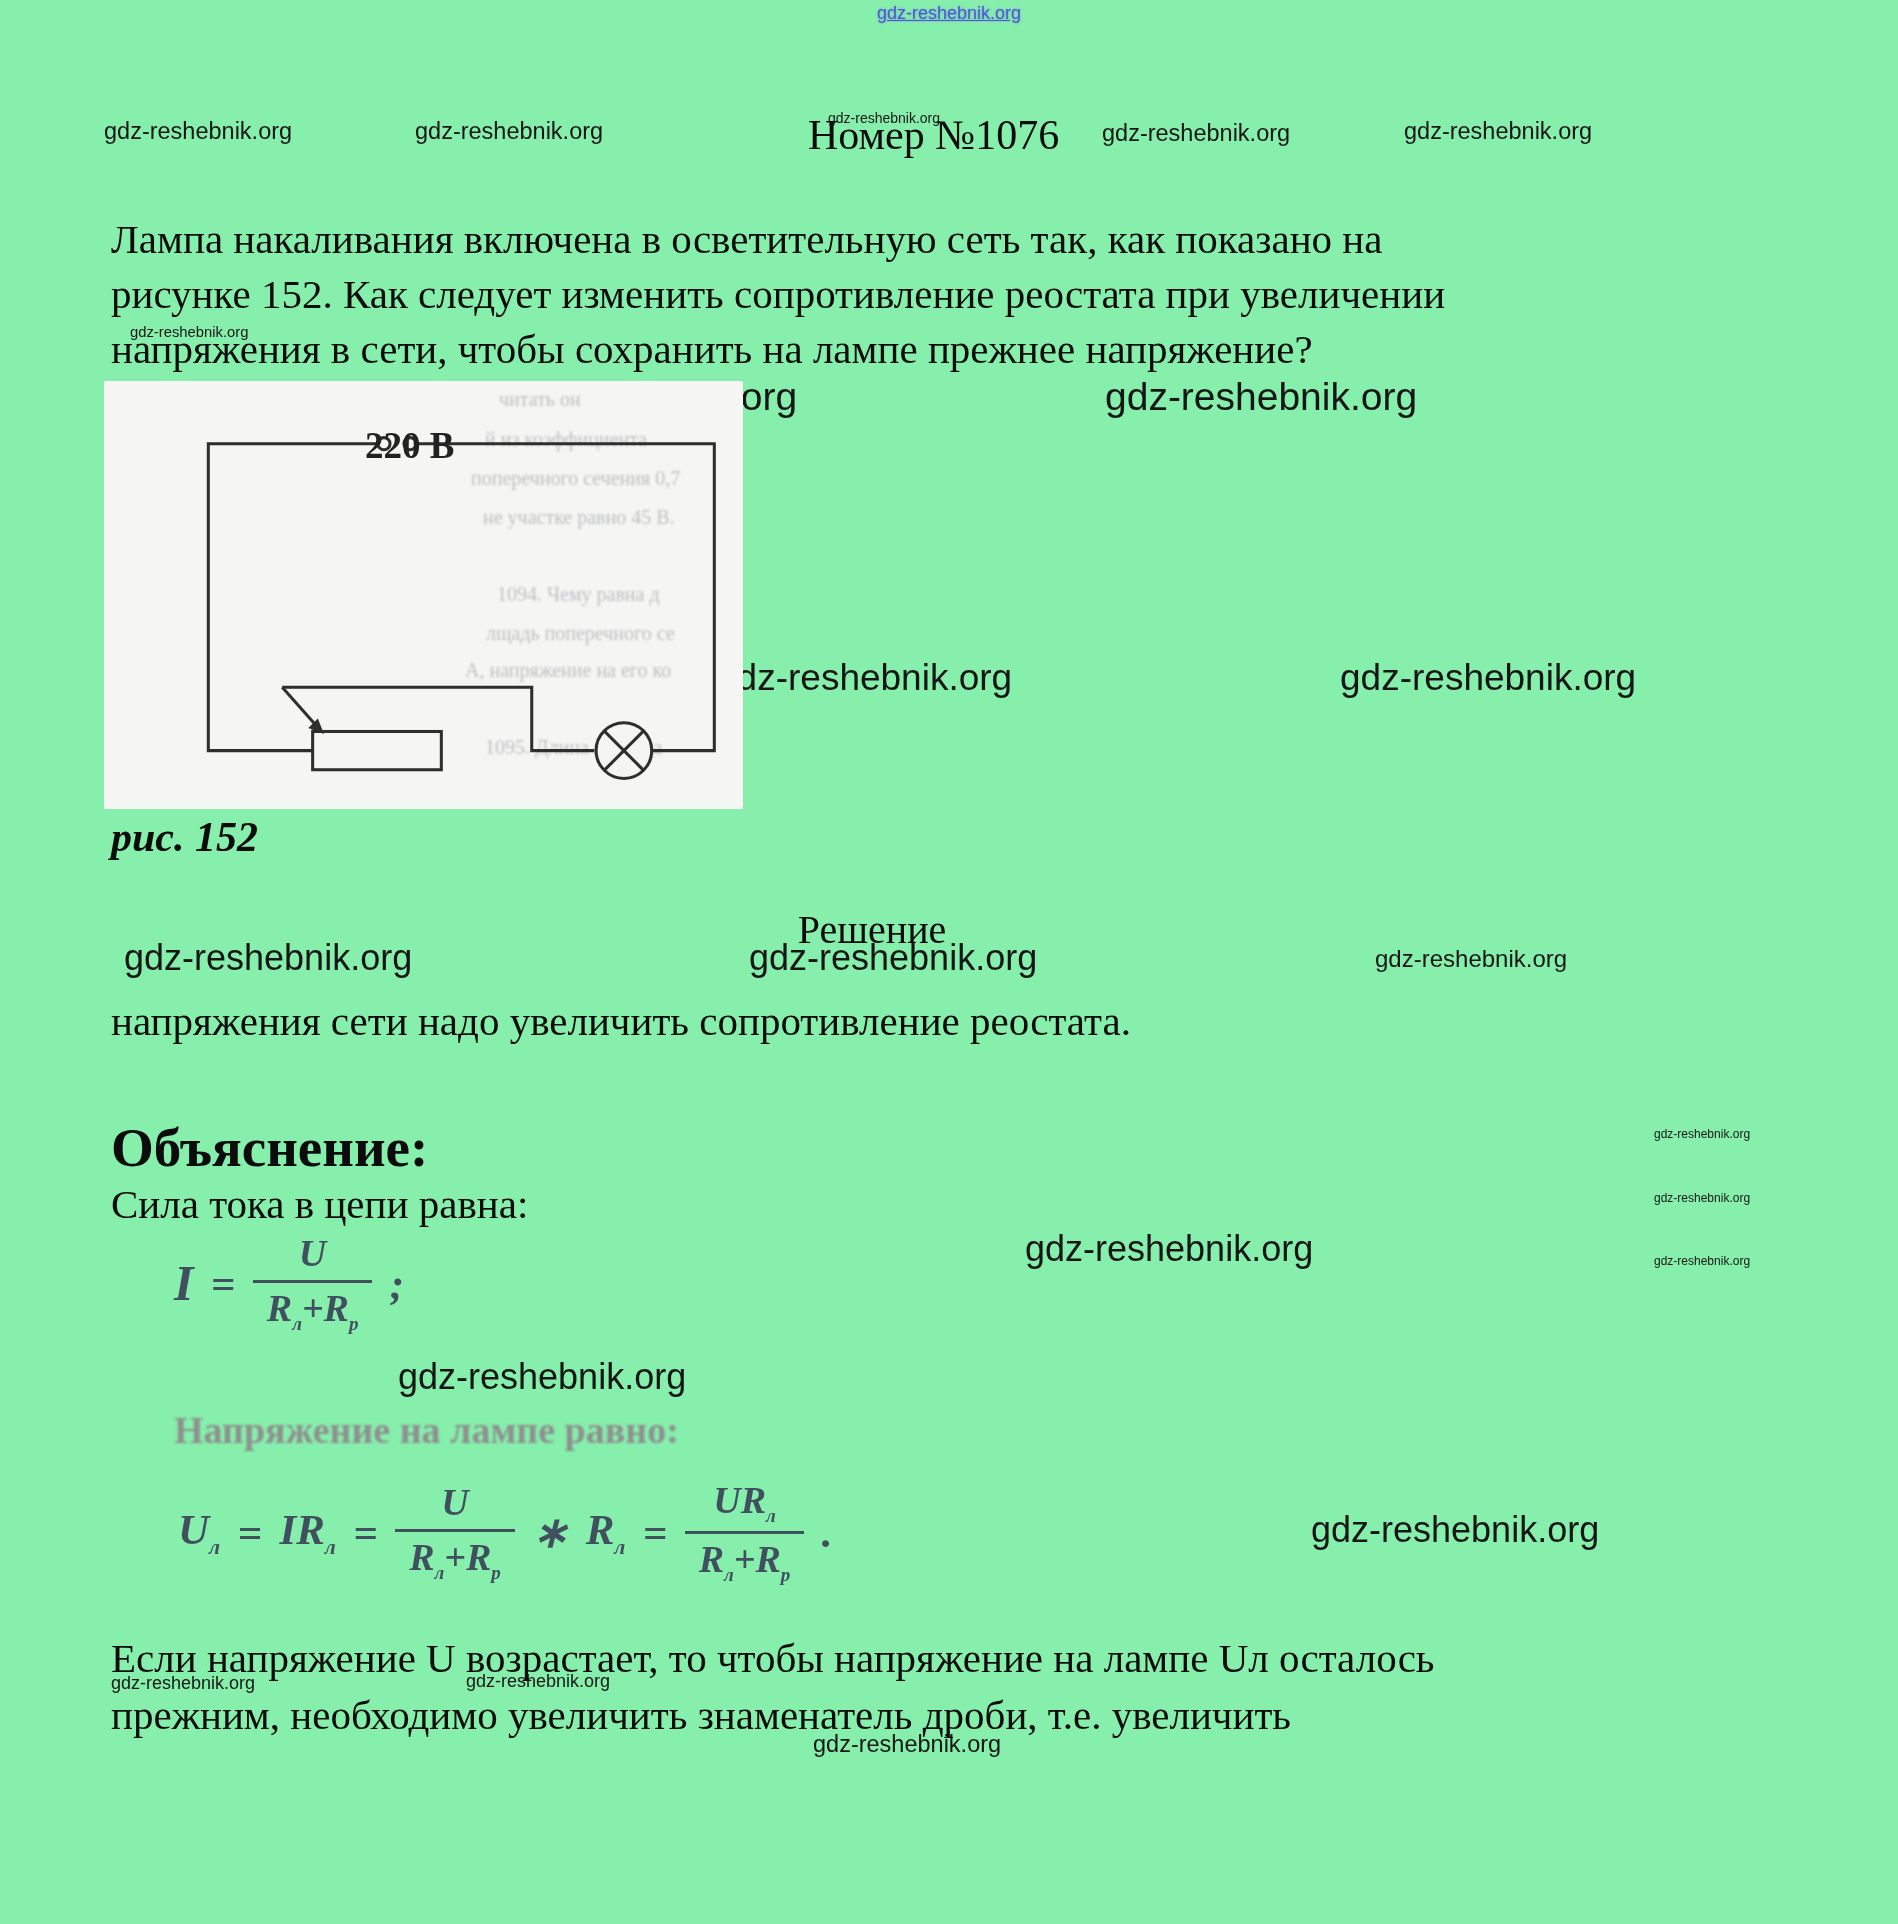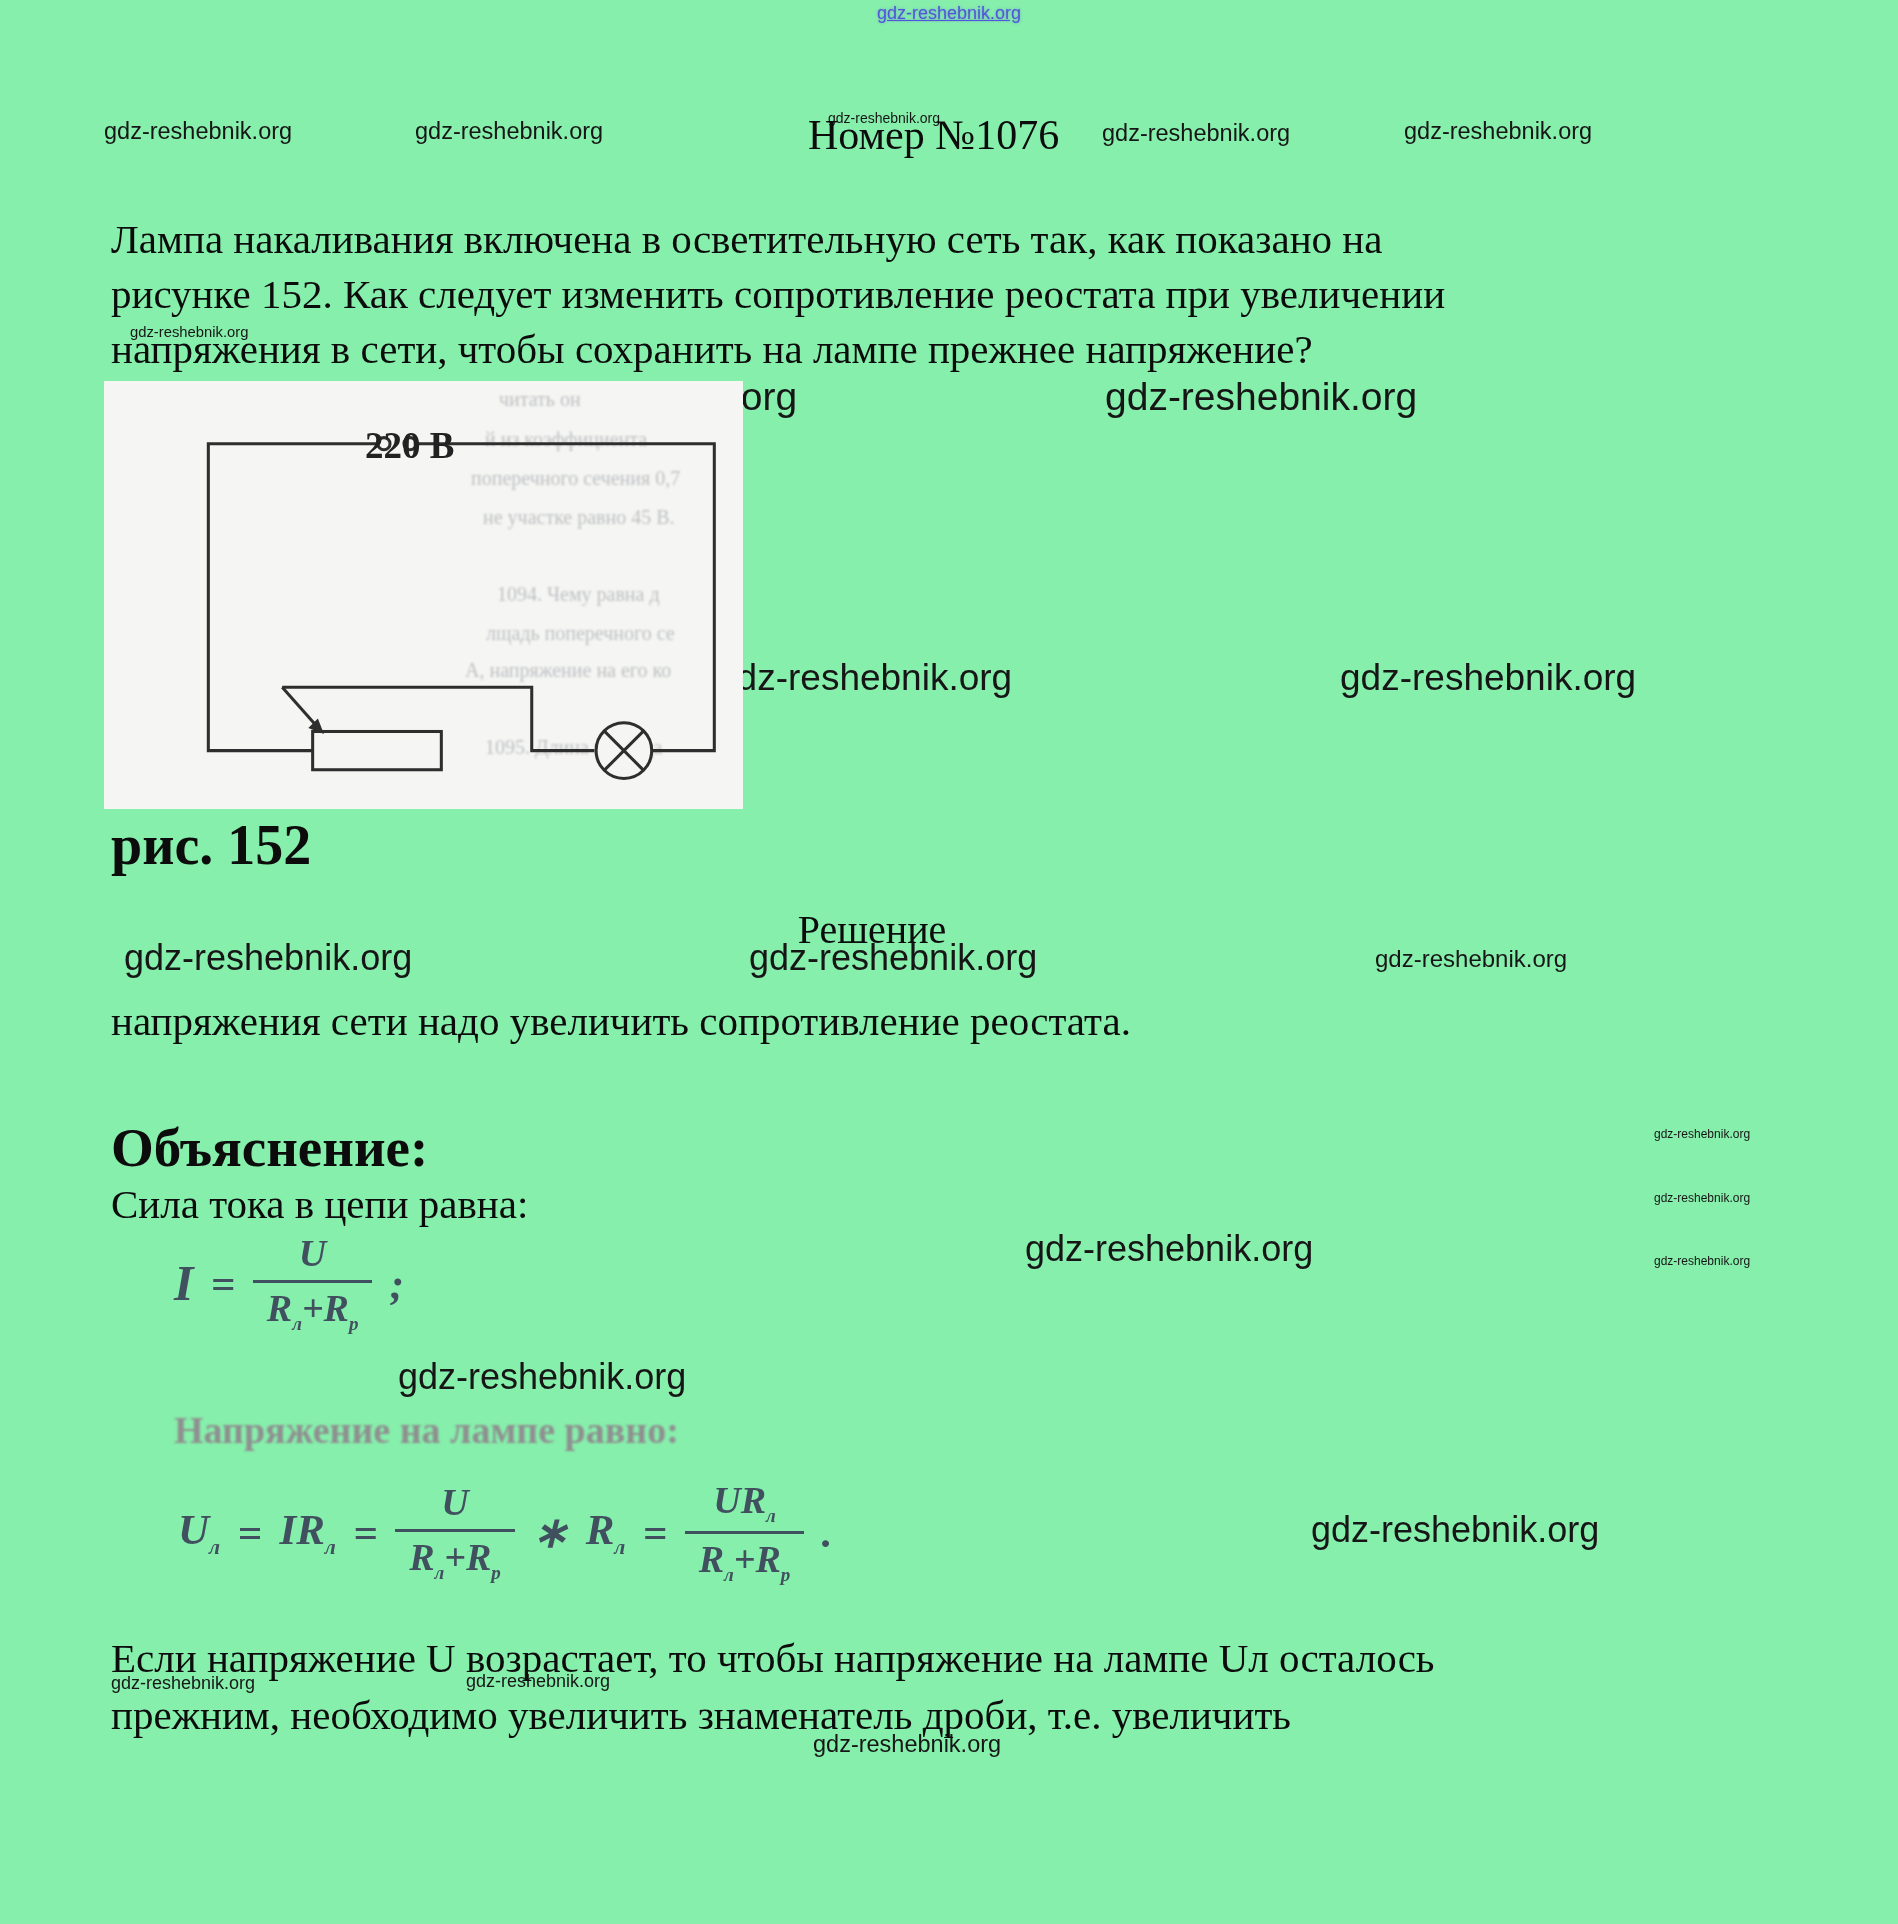--- a/index.html
+++ b/index.html
@@ -47,22 +47,22 @@
           background:#f5f5f3;}
   .circuit{position:absolute;left:0;top:0;width:639px;height:428px;filter:blur(0.3px);}
   .voltage-label{position:absolute;left:261px;top:7px;font-size:37px;font-weight:bold;
                  color:#222;filter:blur(0.3px);white-space:nowrap;margin-top:36px;}
   .bleed span{position:absolute;font-size:20px;color:#8f959b;opacity:.55;
               filter:blur(0.9px);white-space:nowrap;}
   .bl0{left:395px;top:7px}.bl1{left:381px;top:47px}.bl2{left:367px;top:86px}
   .bl3{left:379px;top:125px}.bl4{left:393px;top:202px}.bl5{left:382px;top:241px}
   .bl6{left:361px;top:278px}.bl7{left:381px;top:355px}
 
-  .caption{position:absolute;left:111px;top:813px;font-size:56px;font-weight:bold;
-           }
+  .caption{position:absolute;left:111px;top:813px;font-size:42px;font-weight:bold;
+           font-style:italic;}
   .solution-heading{position:absolute;left:0;top:906px;width:1704px;
                     text-align:center;font-size:40px;padding-left:20px;}
   .solution-text{position:absolute;left:111px;top:994px;font-size:41px;line-height:55px;}
   .explanation-label{position:absolute;left:111px;top:1116px;font-size:55px;font-weight:bold;}
   .current-intro{position:absolute;left:111px;top:1180px;font-size:41px;}
   .voltage-intro{position:absolute;left:174px;top:1408px;font-size:38px;font-weight:bold;
                  color:#8f8f8f;filter:blur(1px);}
   .conclusion{position:absolute;left:111px;top:1630px;font-size:41px;line-height:57px;}
 
   

